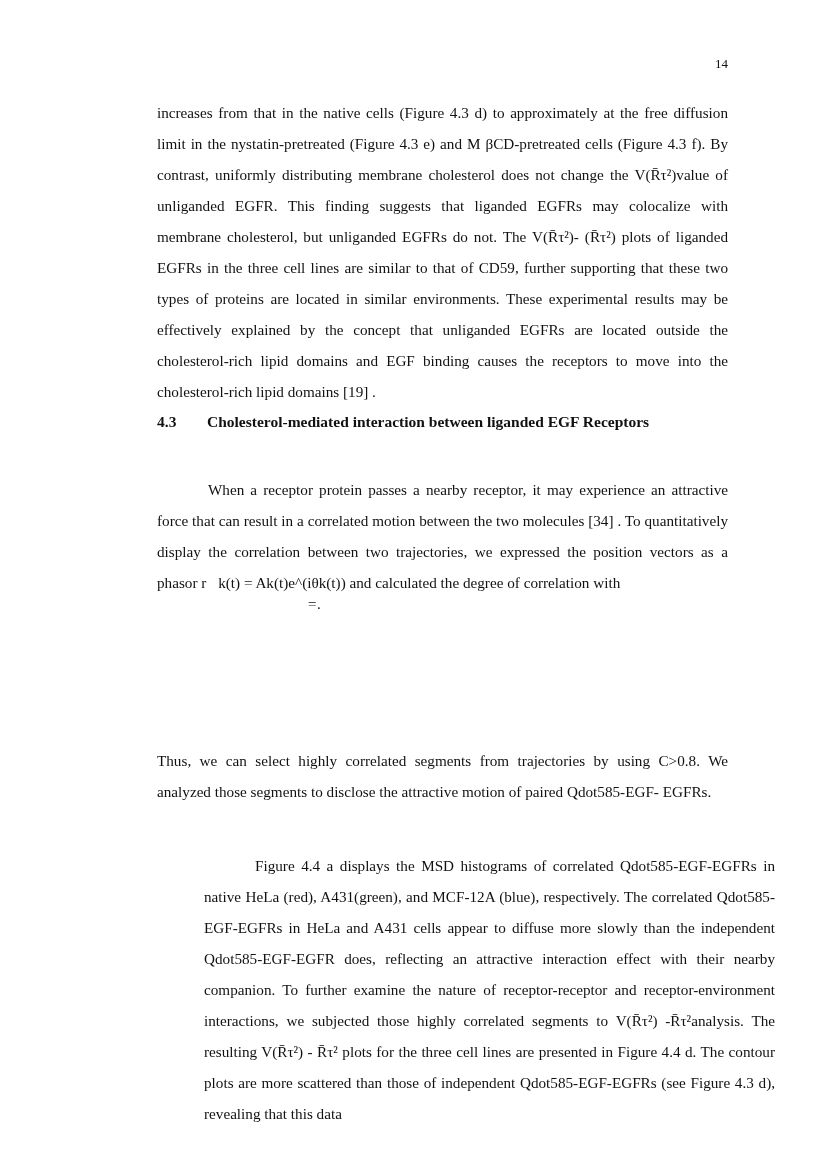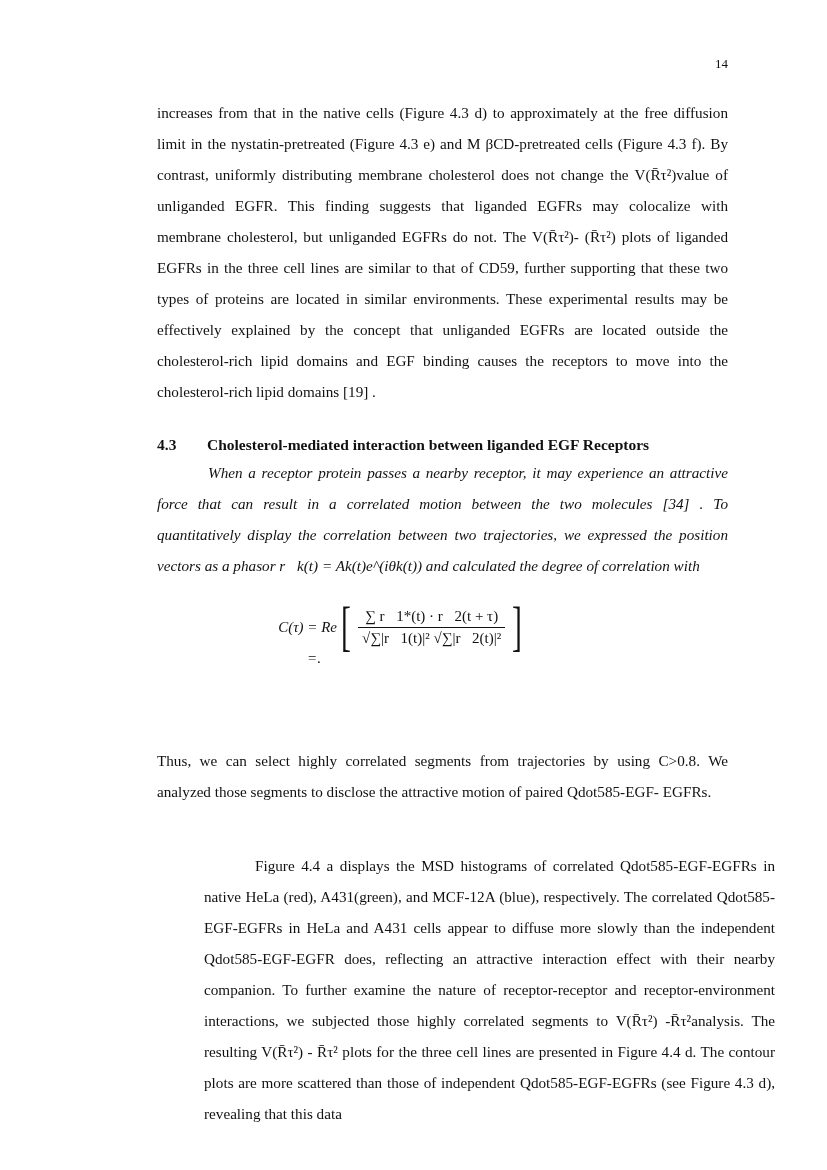--- a/index.html
+++ b/index.html
@@ -2,21 +2,21 @@
 <html><head>
 <meta charset="utf-8">
 <style>
   html, body { margin:0; padding:0; background:#ffffff; }
   body { width:827px; height:1170px; position:relative; overflow:hidden;
          font-family:"Liberation Serif", "DejaVu Serif", serif; color:#111; }
   .page-num { position:absolute; top:56px; left:700px; width:28px; text-align:right; font-size:13px; }
   .para { position:absolute; left:157px; width:571px; font-size:15.2px; line-height:31px;
           text-align:justify; margin:0; }
   .para.indent { text-indent:51px; }
-  .heading { position:absolute; top:413px; left:157px; font-weight:bold; font-size:15.5px; white-space:nowrap;margin-top:23px; }
+  .heading { position:absolute; top:413px; left:157px; font-weight:bold; font-size:15.5px; white-space:nowrap; }
   .heading .num { display:inline-block; width:50px; }
   .eq { position:absolute; left:255px; top:600px; width:360px; font-size:15px; }
   .eqrow { display:flex; align-items:center; }
   .lhs { width:58px; text-align:right; font-style:italic; }
   .frac { display:inline-flex; flex-direction:column; align-items:center; margin:0 3px; }
   .frac .top { padding:0 4px 2px; }
   .frac .bot { border-top:1px solid #111; padding:2px 4px 0; }
   .bracket { font-size:54px; line-height:54px; font-weight:100; transform:scaleX(0.55); display:inline-block; }
 </style>
 </head>
@@ -34,38 +34,29 @@
   <span>of CD59, further supporting that these two types of proteins are located in similar</span>
   <span>environments. These experimental results may be effectively explained by the concept</span>
   <span>that unliganded EGFRs are located outside the cholesterol-rich lipid domains and EGF</span>
   <span>binding causes the receptors to move into the cholesterol-rich lipid domains [19] .</span>
 </p>
 
 <div class="heading">
   <span class="num">4.3</span><span>Cholesterol-mediated interaction between liganded EGF Receptors</span>
 </div>
 
-<p class="para indent" style="top:457px;font-style:italic;">
+<p class="para indent" style="top:474px;">
   <span>When a receptor protein passes a nearby receptor, it may experience an</span>
   <span>attractive force that can result in a correlated motion between the two molecules [34]</span>
   <span>.  To quantitatively display the correlation between two trajectories, we expressed</span>
   <span>the position vectors as a phasor r⃗k(t) = Ak(t)e^(iθk(t)) and calculated the degree of</span>
   <span>correlation with</span>
 </p>
 
 <div class="eq">
-  <div class="eqrow">
-    <span class="lhs" style="width:82px;">C(τ) = Re</span>
-    <span class="bracket">[</span>
-    <span class="frac">
-      <span class="top">∑ r⃗1*(t) · r⃗2(t + τ)</span>
-      <span class="bot">√∑|r⃗1(t)|² √∑|r⃗2(t)|²</span>
-    </span>
-    <span class="bracket">]</span>
-  </div>
   <div class="eqrow" style="margin-top:-4px;">
     <span class="lhs" style="width:62px;">=</span>
     <span>.</span>
   </div>
 </div>
 
 <p class="para" style="top:745px;">
   <span>Thus, we can select highly correlated segments from trajectories by using C&gt;0.8. We</span>
   <span>analyzed those segments to disclose the attractive motion of paired Qdot585-EGF-</span>
   <span>EGFRs.</span>

